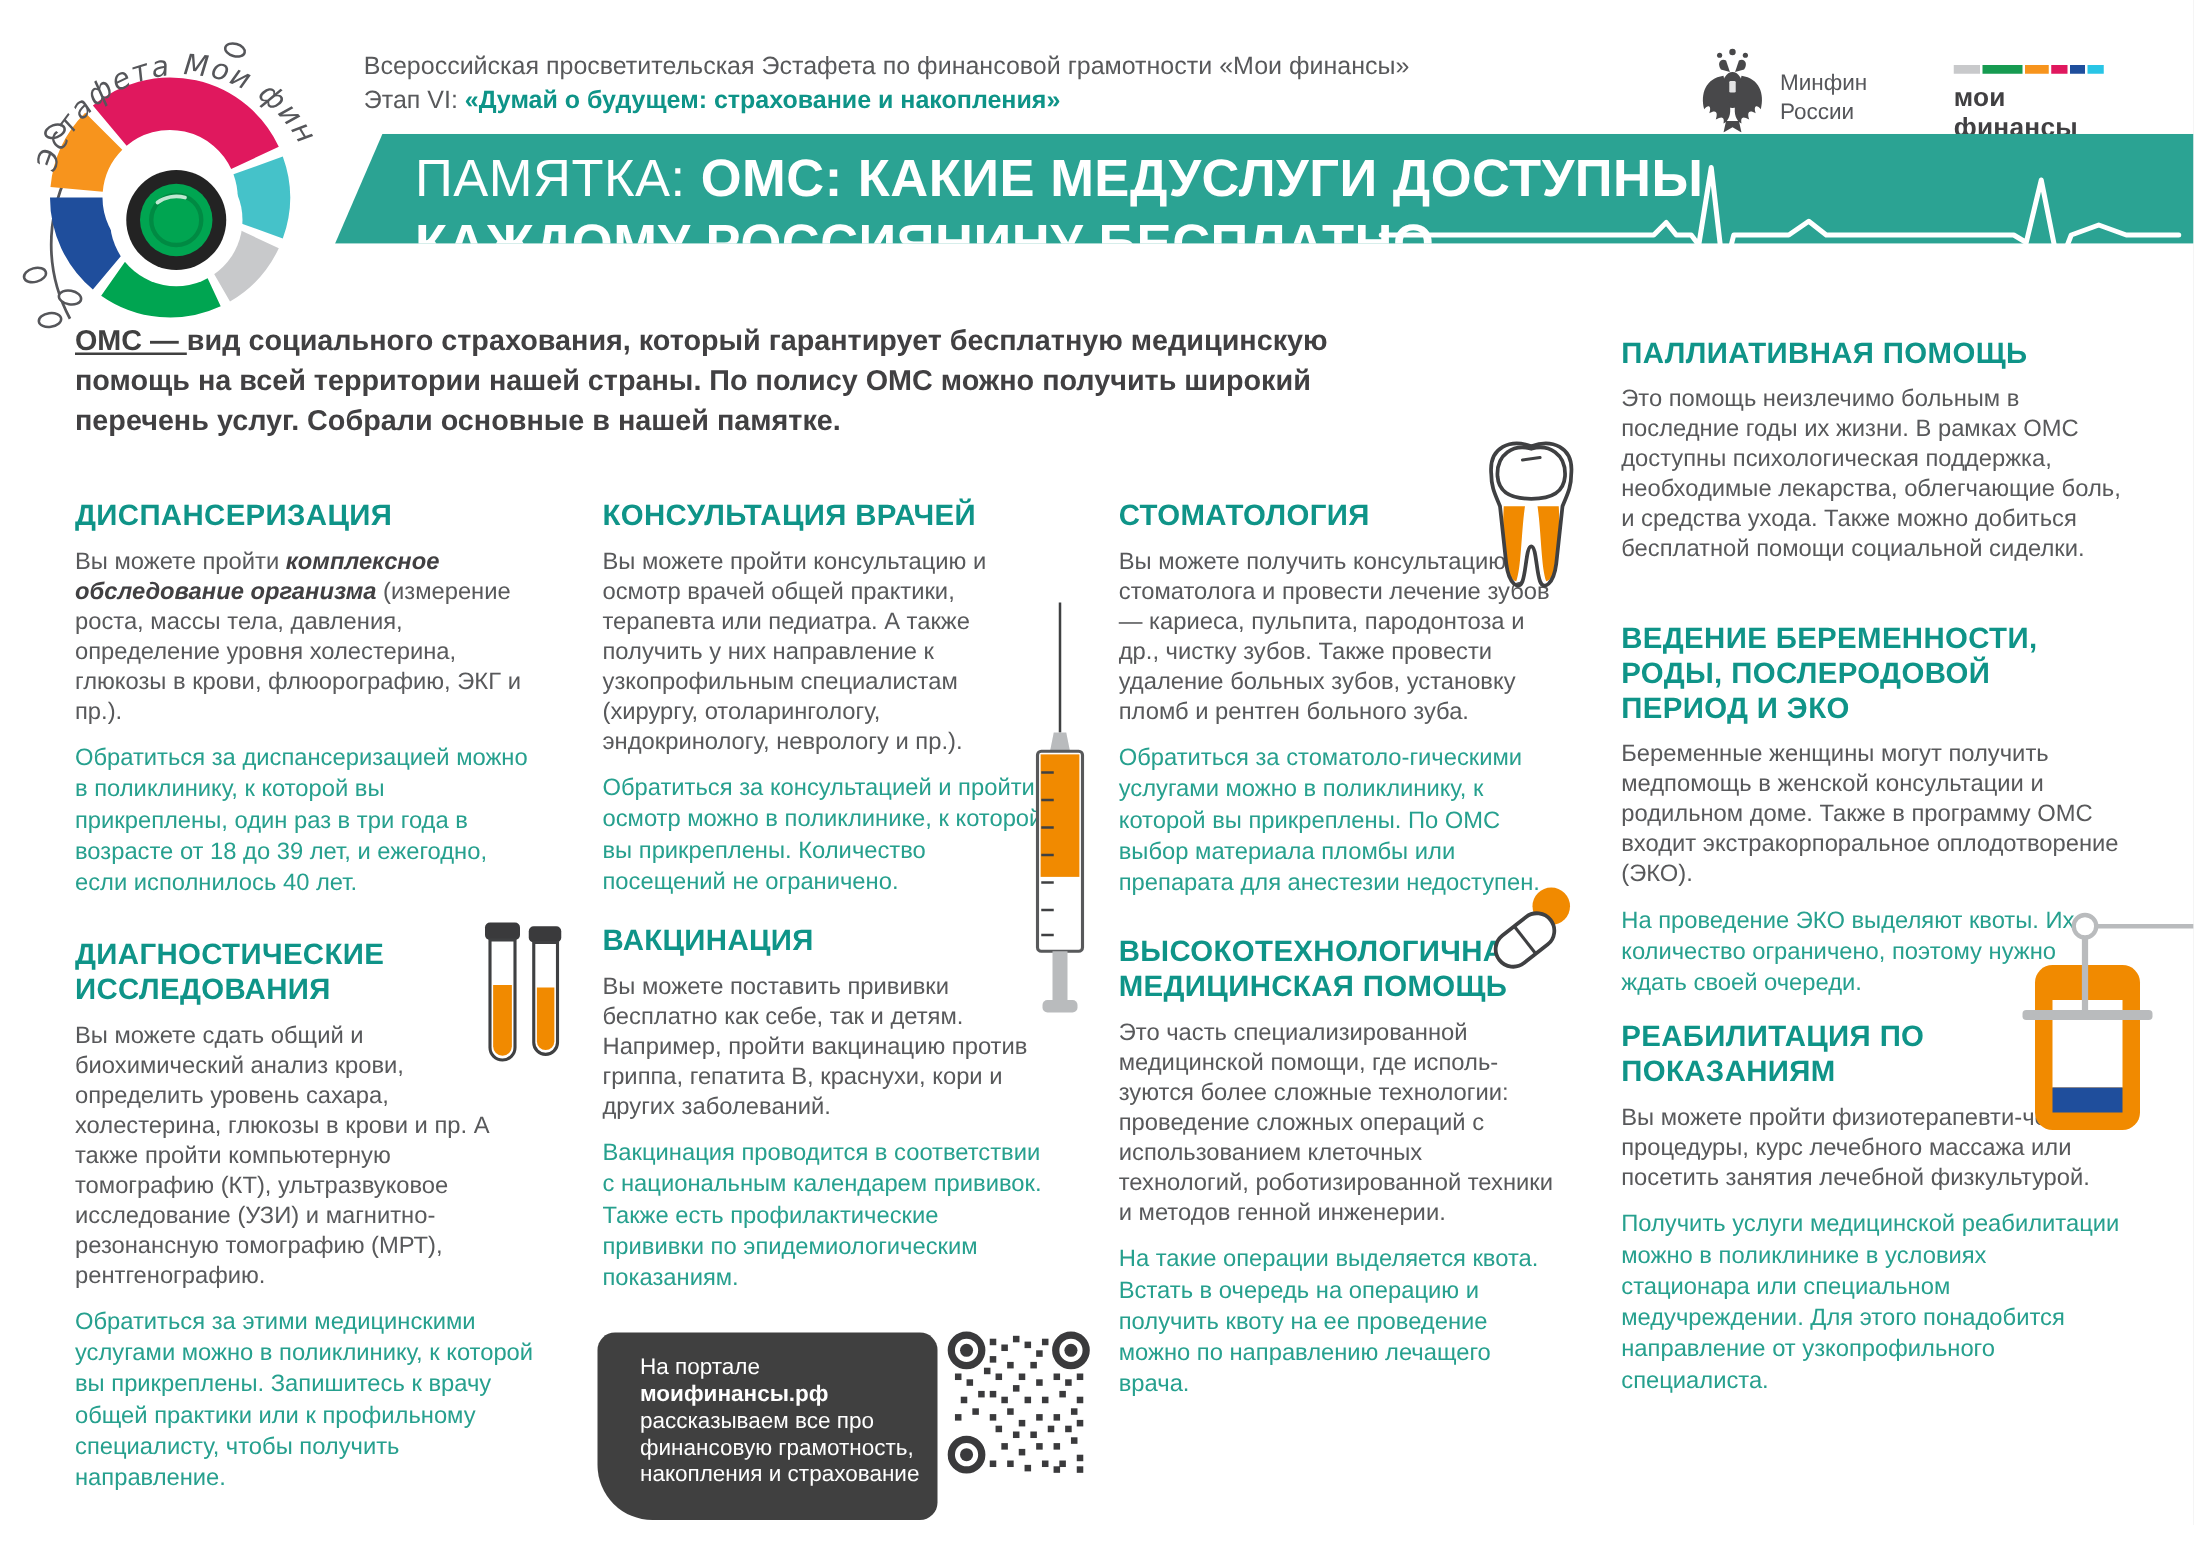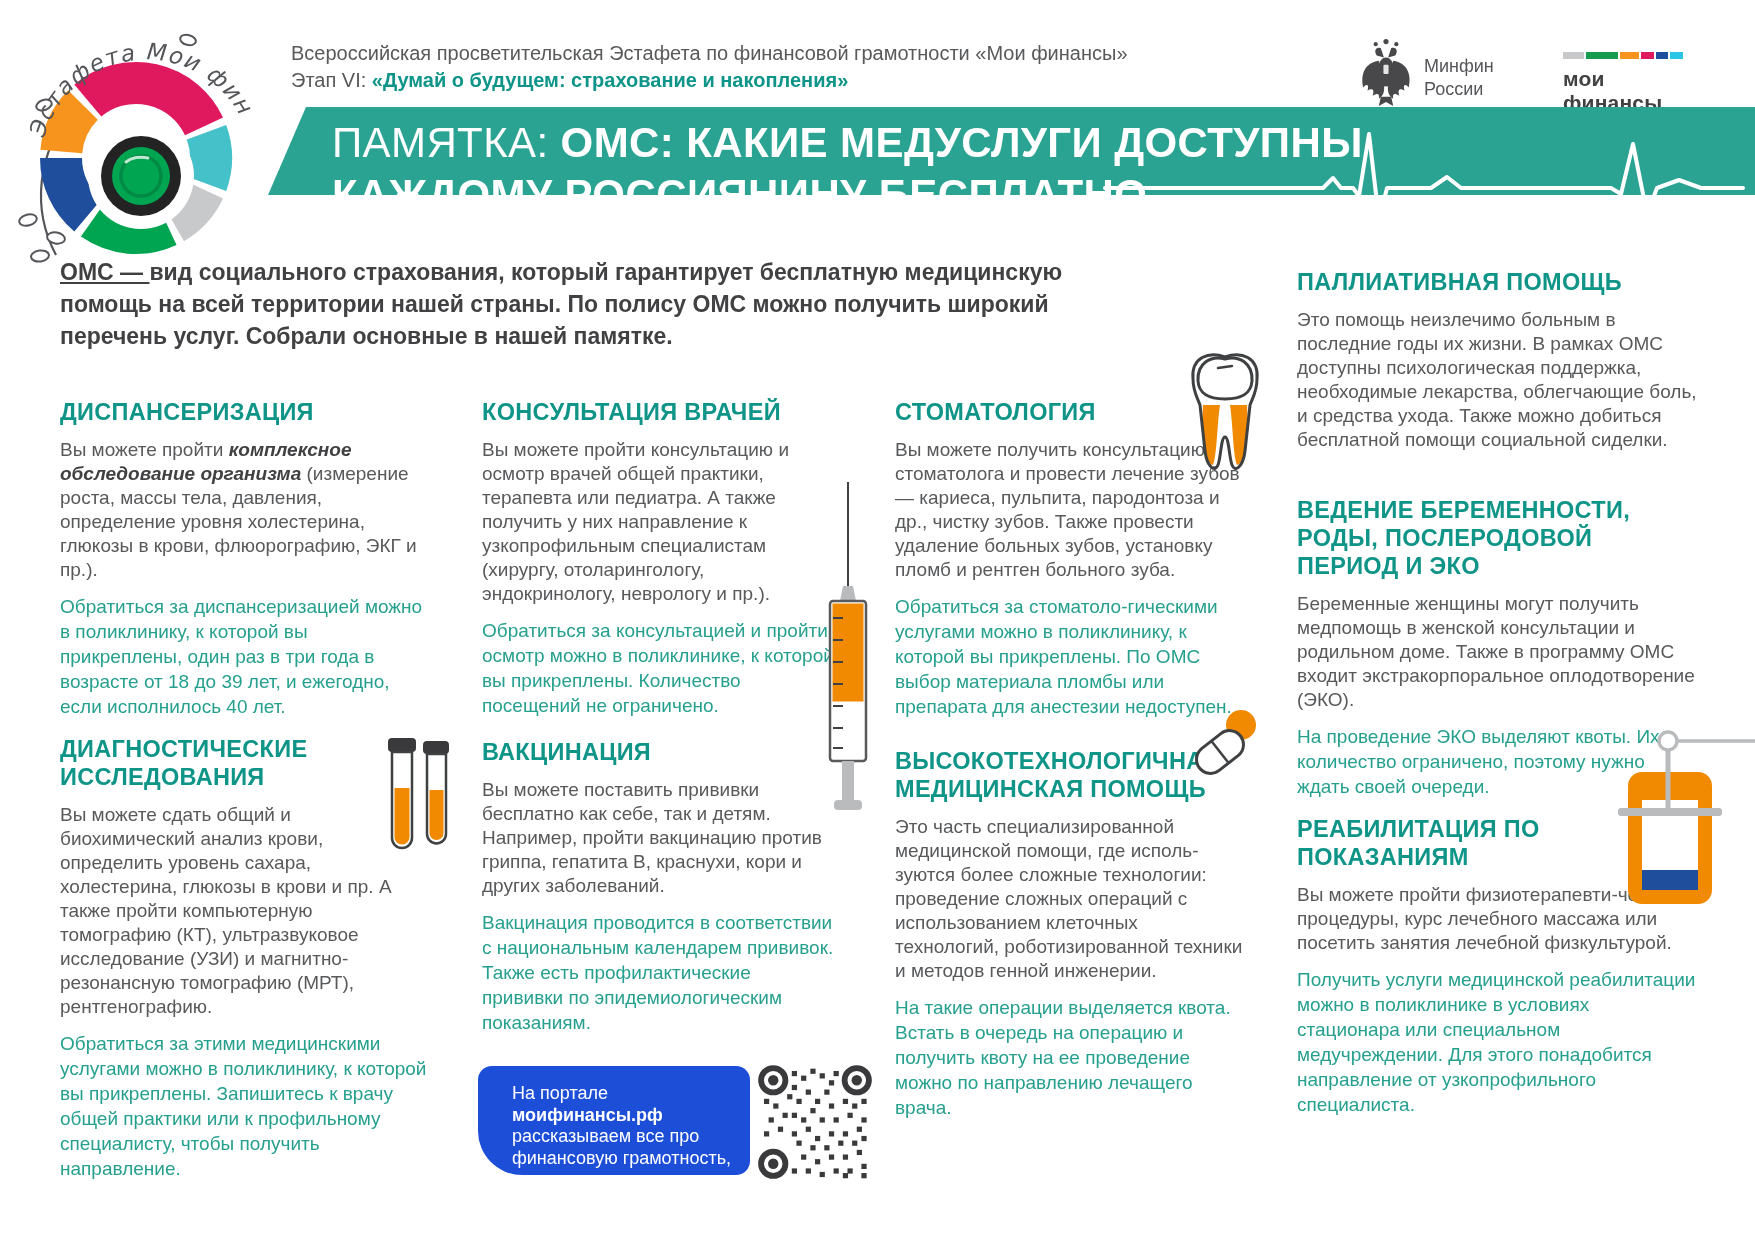--- a/index.html
+++ b/index.html
@@ -24,21 +24,21 @@
   .intro{position:absolute;left:60px;top:256px;width:1010px;font-size:23px;line-height:32px;
          font-weight:700;color:#414042;}
   .intro .lead{color:#404040;text-decoration:underline;}
   
   .col{position:absolute;}
   .h{color:#0F9488;font-size:23.5px;line-height:28px;font-weight:700;letter-spacing:.3px;margin:0;}
   .b{color:#58595B;font-size:19px;line-height:24px;margin:12px 0 0;}
   .b .em{font-weight:700;font-style:italic;color:#414042;}
   .n{color:#26A08E;font-size:19px;line-height:25px;margin:12px 0 0;}
   
-  .qrbox{position:absolute;left:478px;top:1066px;width:272px;height:109px;background:#1d4ed8;
+  .qrbox{position:absolute;left:478px;top:1066px;width:272px;height:150px;background:#404040;
          border-radius:14px 14px 14px 44px;box-sizing:border-box;padding:17px 8px 0 34px;
          color:#fff;font-size:18px;line-height:21.5px;}
   .qrbox b{font-weight:700;}
   .qrsvg{position:absolute;left:757px;top:1064px;}
   .icon{position:absolute;}
 </style>
 </head>
 <body>
 
 <div class="poster">
@@ -117,21 +117,21 @@
   </svg>
 
   <div class="intro">
     <span class="lead">ОМС — </span><span>вид социального страхования, который гарантирует бесплатную медицинскую помощь на всей территории нашей страны. По полису ОМС можно получить широкий перечень услуг. Собрали основные в нашей памятке.</span>
   </div>
 
   <div class="col" style="left:60px;top:398px;width:368px">
     <h2 class="h">ДИСПАНСЕРИЗАЦИЯ</h2>
     <p class="b"><span>Вы можете пройти </span><span class="em">комплексное обследование организма</span><span> (измерение роста, массы тела, давления, определение уровня холестерина, глюкозы в крови, флюорографию, ЭКГ и пр.).</span></p>
     <p class="n">Обратиться за диспансеризацией можно в поликлинику, к которой вы прикреплены, один раз в три года в возрасте от 18 до 39 лет, и ежегодно, если исполнилось 40 лет.</p>
-    <h2 class="h" style="margin-top:16px">ДИАГНОСТИЧЕСКИЕ ИССЛЕДОВАНИЯ</h2>
+    <h2 class="h" style="margin-top:30px">ДИАГНОСТИЧЕСКИЕ ИССЛЕДОВАНИЯ</h2>
     <p class="b">Вы можете сдать общий и биохимический анализ крови, определить уровень сахара, холестерина, глюкозы в крови и пр. А также пройти компьютерную томографию (КТ), ультразвуковое исследование (УЗИ) и магнитно-резонансную томографию (МРТ), рентгенографию.</p>
     <p class="n">Обратиться за этими медицинскими услугами можно в поликлинику, к которой вы прикреплены. Запишитесь к врачу общей практики или к профильному специалисту, чтобы получить направление.</p>
   </div>
 
   <div class="col" style="left:895px;top:398px;width:348px">
     <h2 class="h">СТОМАТОЛОГИЯ</h2>
     <p class="b">Вы можете получить консультацию стоматолога и провести лечение зубов — кариеса, пульпита, пародонтоза и др., чистку зубов. Также провести удаление больных зубов, установку пломб и рентген больного зуба.</p>
     <p class="n">Обратиться за стоматоло-гическими услугами можно в поликлинику, к которой вы прикреплены. По ОМС выбор материала пломбы или препарата для анестезии недоступен.</p>
     <h2 class="h" style="margin-top:28px">ВЫСОКОТЕХНОЛОГИЧНАЯ МЕДИЦИНСКАЯ ПОМОЩЬ</h2>
     <p class="b">Это часть специализированной медицинской помощи, где исполь-зуются более сложные технологии: проведение сложных операций с использованием клеточных технологий, роботизированной техники и методов генной инженерии.</p>

